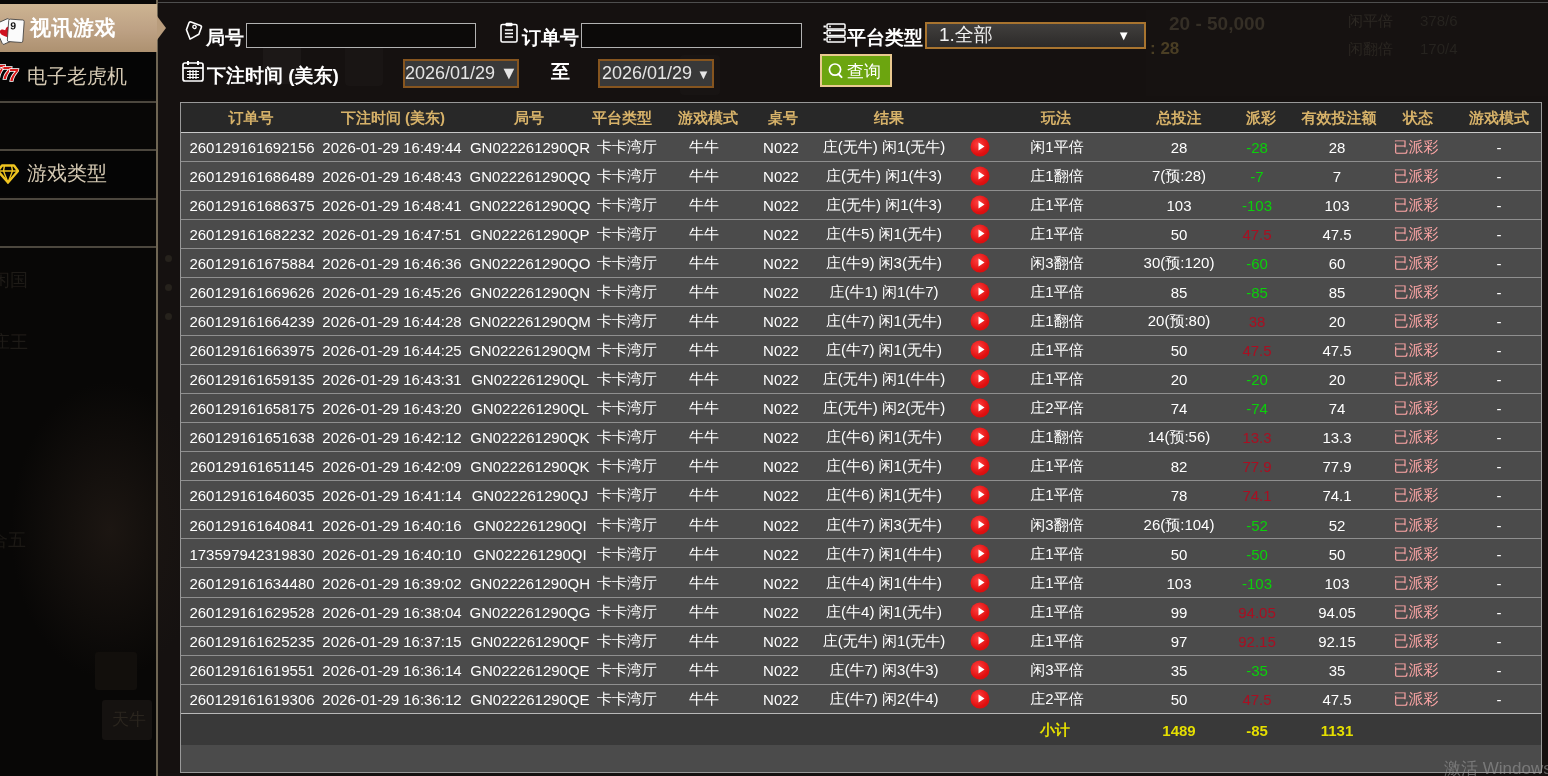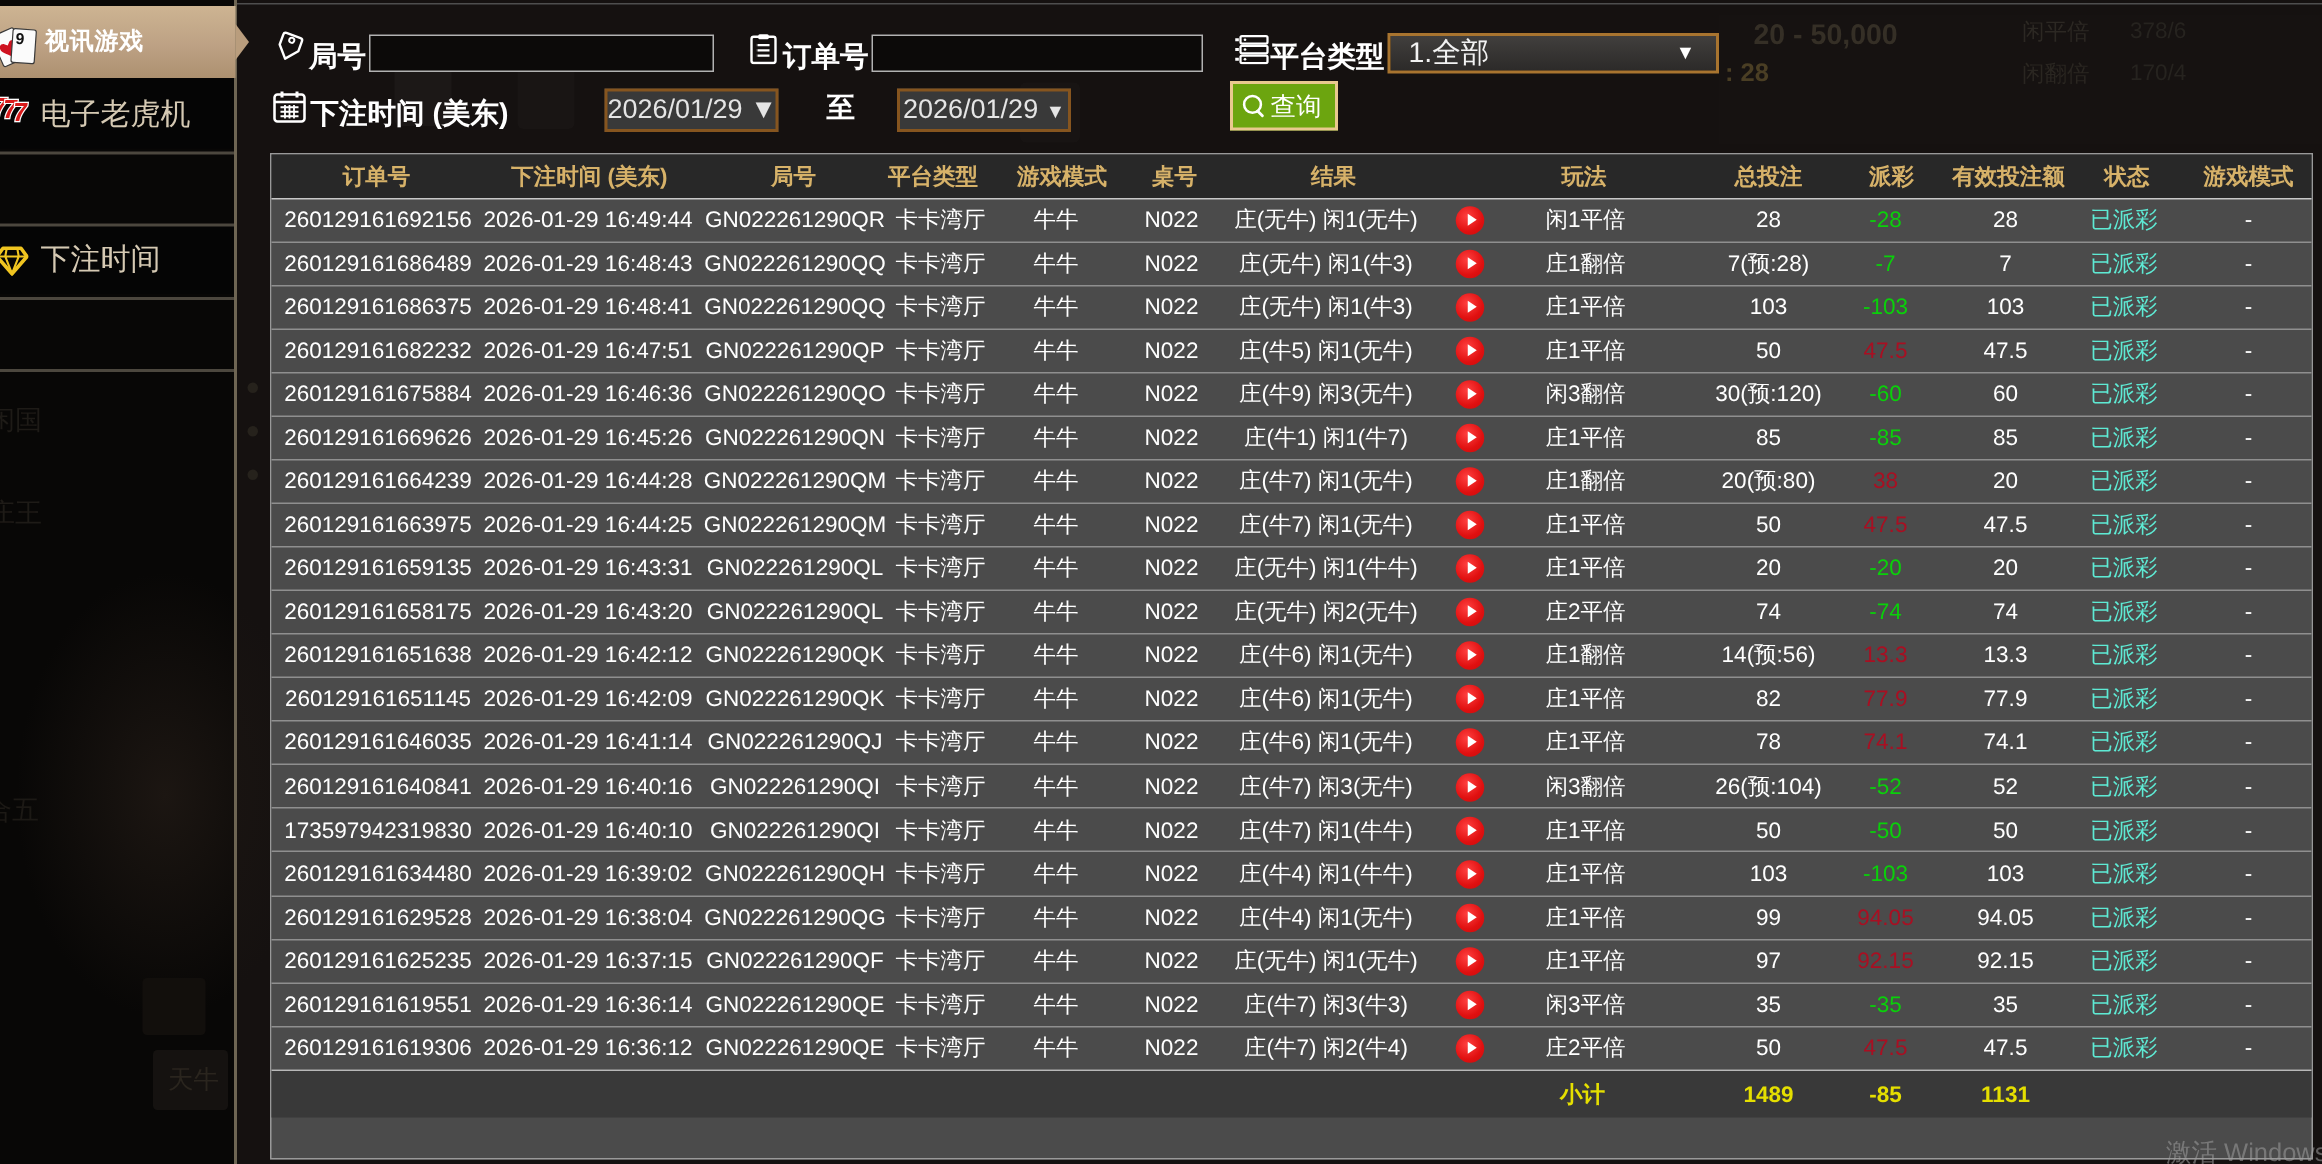--- a/index.html
+++ b/index.html
@@ -5,21 +5,21 @@
 html,body{width:1548px;height:776px;overflow:hidden;background:#151110;font-family:"Liberation Sans",sans-serif}
 #page{position:relative;width:1548px;height:776px;background:#151110}
 
 #topline{position:absolute;left:158px;top:2px;width:1390px;height:1px;background:#4e4e4e}
 
 #side{position:absolute;left:0;top:0;width:157px;height:776px;background:#080706}
 #sideborder{position:absolute;left:156px;top:0;width:2px;height:776px;background:#6e6553}
 .glow{position:absolute;left:10px;top:380px;width:200px;height:300px;background:radial-gradient(ellipse at center,#1c1612 0%,rgba(20,16,12,0) 70%)}
 #activetab{position:absolute;left:0;top:4px;width:157px;height:48px;background:linear-gradient(#cdb492,#bda184 55%,#ad9170)}
 #activetip{position:absolute;left:157px;top:16px;width:0;height:0;border-top:12px solid transparent;border-bottom:12px solid transparent;border-left:9px solid #b99d7d}
-#activetab .t{position:absolute;left:30px;top:50%;transform:translateY(-50%);font-size:16px;font-weight:bold;color:#fff;letter-spacing:0.5px}
+#activetab .t{position:absolute;left:30px;top:50%;transform:translateY(-50%);font-size:21px;font-weight:bold;color:#fff;letter-spacing:0.5px}
 .mi{position:absolute;left:0;width:157px;height:47px;background:#050505}
 .mi .t{position:absolute;left:27px;top:50%;transform:translateY(-50%);font-size:20px;color:#d5c9b3}
 .sep{position:absolute;left:0;width:156px;height:2px;background:#4c473e}
 .micon{position:absolute}
 
 .flabel{position:absolute;color:#fff;font-weight:bold;font-size:19px;white-space:nowrap}
 .finput{position:absolute;border:1px solid #b2b2b2;background:#0c0a09;height:25px}
 .fsel{position:absolute;border:2px solid #a8742f;background:linear-gradient(#413f3d,#2c2a29);color:#f2f2f2;font-size:19px}
 .fsel .v{position:absolute;left:12px;top:50%;transform:translateY(-50%)}
 .fsel .a{position:absolute;right:14px;top:50%;transform:translateY(-50%);font-size:13px;color:#fff}
@@ -32,21 +32,21 @@
 #tbl{position:absolute;left:180px;top:102.4px;width:1362px;height:670.5px;border:1px solid #999;background:#4b4b4b}
 #tbl .hrow{position:absolute;left:0;width:1360px;background:#282828}
 #tbl .hrow .c{color:#d7b269;font-weight:bold}
 #tbl .drow{position:absolute;left:0;width:1360px;background:#4b4b4b;border-top:1px solid #8f8f8f}
 #tbl .drow.f{border-top-color:#c8c8c8}
 #tbl .srow{position:absolute;left:0;width:1360px;background:#393939;border-top:1px solid #b8b8b8}
 #tbl .srow .c{color:#e5df00;font-weight:bold}
 #tbl .c{position:absolute;top:50%;transform:translate(-50%,-50%);font-size:15px;color:#fff;white-space:nowrap}
 #tbl .pg{color:#0ad00a}
 #tbl .pr{color:#a90f22}
-#tbl .st{color:#5eead4}
+#tbl .st{color:#fca5a5}
 #tbl .pb{position:absolute;top:50%;transform:translate(-50%,-50%);width:19px;height:19px;border-radius:50%;background:radial-gradient(circle at 40% 35%,#ff4040,#e01010 60%,#c90c0c)}
 #tbl .pb i{position:absolute;left:7.5px;top:5px;width:0;height:0;border-left:6px solid #fff;border-top:4.5px solid transparent;border-bottom:4.5px solid transparent}
 
 #wm{position:absolute;left:1444px;top:757px;font-size:17px;color:rgba(158,158,158,0.55);white-space:nowrap}
 
 .rem{position:absolute;white-space:nowrap}
 svg{display:block}
 </style></head>
 <body>
 <div id="page">
@@ -79,21 +79,21 @@
        <text x="15.5" y="19" fill="#d81a1a" stroke="#fff" stroke-width="1.6" paint-order="stroke">7</text>
      </g>
    </svg>
    <span class="t">电子老虎机</span>
       </div>
  <div class="mi" style="top:149.3px">
    <svg class="micon" style="left:-3px;top:15px" width="22" height="20" viewBox="0 0 22 20">
      <path d="M5 1.5 L17 1.5 L21 7 L11 18.5 L1 7 Z" fill="none" stroke="#f0c520" stroke-width="2.4" stroke-linejoin="round"></path>
      <path d="M1 7 L21 7 M7.5 1.5 L6.5 7 L11 18.5 L15.5 7 L14.5 1.5" fill="none" stroke="#f0c520" stroke-width="1.4"></path>
    </svg>
-   <span class="t">下注时间</span>
+   <span class="t">游戏类型</span>
       </div>
  <div class="sep" style="top:100.6px"></div>
  <div class="sep" style="top:149.3px"></div>
  <div class="sep" style="top:198px"></div>
  <div class="sep" style="top:246.4px"></div>
 </div>
 <div id="sideborder"></div>
     <div class="rem" style="left:165px;top:255px;width:7px;height:7px;border-radius:50%;background:#26221c"></div>
     <div class="rem" style="left:165px;top:284px;width:7px;height:7px;border-radius:50%;background:#26221c"></div>
     <div class="rem" style="left:165px;top:313px;width:7px;height:7px;border-radius:50%;background:#26221c"></div>

